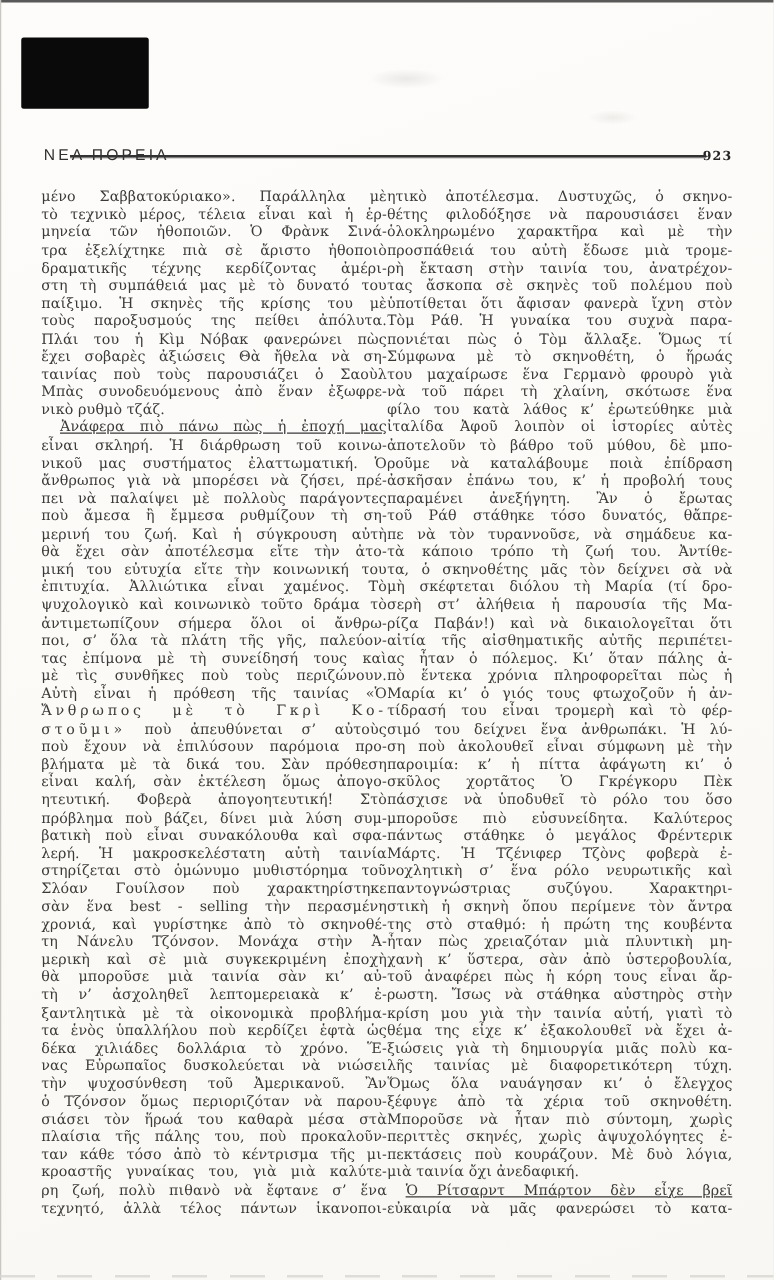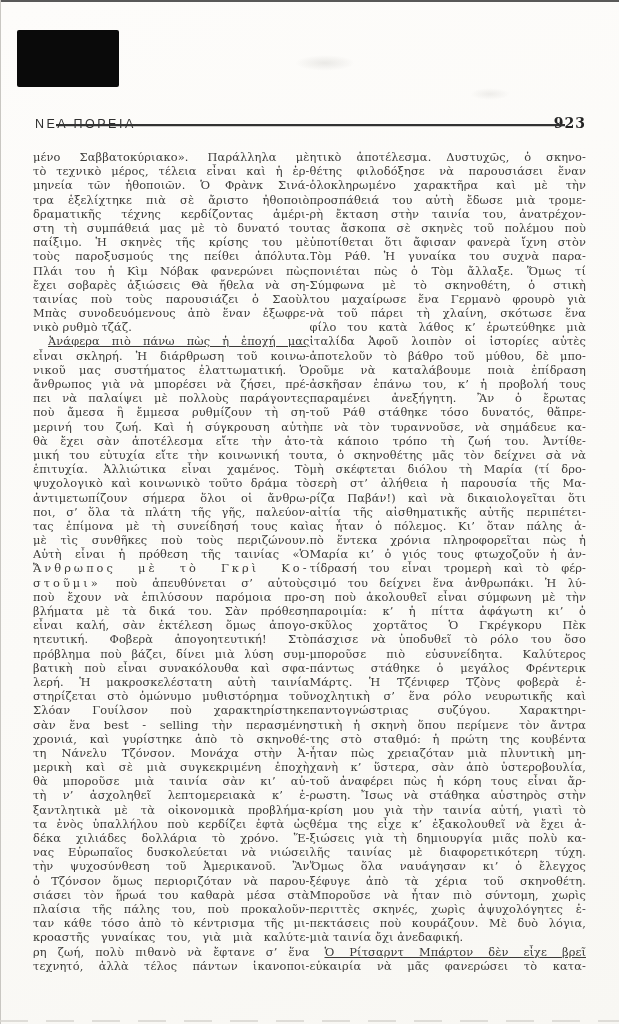--- a/index.html
+++ b/index.html
@@ -17,21 +17,21 @@
   .edge-left{position:absolute;left:0;top:0;width:1px;height:100%;background:#c9c7c2;}
   .edge-bottom{position:absolute;left:0;bottom:2px;width:100%;height:2px;
     background:repeating-linear-gradient(90deg,#d8d6d1 0 28px,transparent 28px 46px);opacity:.8;}
   
   .ink-blot{position:absolute;left:17px;top:30px;width:102px;height:57px;background:#0a0a0a;border-radius:2px;}
   
   .hdr{position:absolute;left:35px;right:33px;top:101px;height:18px;
        display:flex;justify-content:space-between;align-items:baseline;}
   .journal{font-family:Liberation Sans, sans-serif;font-size:12.5px;
            letter-spacing:2.5px;color:#2f2f2f;margin-top:16px;}
-  .pageno{font-family:"DejaVu Serif",serif;font-size:14px;font-weight:bold;color:#242424;letter-spacing:1px;}
+  .pageno{font-family:"DejaVu Serif",serif;font-size:10px;font-weight:bold;color:#242424;letter-spacing:1px;}
   .rule{position:absolute;left:56px;right:54px;top:124px;height:2px;background:#323232;
         box-shadow:0 1px 0 rgba(60,60,60,.25);}
   
   .columns{position:absolute;left:33px;top:150px;width:553px;display:flex;}
   .col{flex:1 1 0;min-width:0;}
   .tline{
     height:14.2px;line-height:14.2px;font-size:11.4px;
     text-align:justify;text-align-last:justify;
     white-space:normal;overflow:hidden;
     color:#3b3a38;letter-spacing:.1px;
@@ -126,21 +126,21 @@
     <div class="col">
         <div class="tline">ητικὸ ἀποτέλεσμα. Δυστυχῶς, ὁ σκηνο-</div>
         <div class="tline">θέτης φιλοδόξησε νὰ παρουσιάσει ἕναν</div>
         <div class="tline">ὁλοκληρωμένο χαρακτῆρα καὶ μὲ τὴν</div>
         <div class="tline">προσπάθειά του αὐτὴ ἔδωσε μιὰ τρομε-</div>
         <div class="tline">ρὴ ἔκταση στὴν ταινία του, ἀνατρέχον-</div>
         <div class="tline">τας ἄσκοπα σὲ σκηνὲς τοῦ πολέμου ποὺ</div>
         <div class="tline">ὑποτίθεται ὅτι ἄφισαν φανερὰ ἴχνη στὸν</div>
         <div class="tline">Τὸμ Ράθ. Ἡ γυναίκα του συχνὰ παρα-</div>
         <div class="tline">πονιέται πὼς ὁ Τὸμ ἄλλαξε. Ὅμως τί</div>
-        <div class="tline">Σύμφωνα μὲ τὸ σκηνοθέτη, ὁ στικὴ</div>
+        <div class="tline">Σύμφωνα μὲ τὸ σκηνοθέτη, ὁ ἥρωάς</div>
         <div class="tline">του μαχαίρωσε ἕνα Γερμανὸ φρουρὸ γιὰ</div>
         <div class="tline">νὰ τοῦ πάρει τὴ χλαίνη, σκότωσε ἕνα</div>
         <div class="tline">φίλο του κατὰ λάθος κ’ ἐρωτεύθηκε μιὰ</div>
         <div class="tline">ἰταλίδα Ἀφοῦ λοιπὸν οἱ ἱστορίες αὐτὲς</div>
         <div class="tline">ἀποτελοῦν τὸ βάθρο τοῦ μύθου, δὲ μπο-</div>
         <div class="tline">ροῦμε νὰ καταλάβουμε ποιὰ ἐπίδραση</div>
         <div class="tline">ἀσκῆσαν ἐπάνω του, κ’ ἡ προβολή τους</div>
         <div class="tline">παραμένει ἀνεξήγητη.  Ἂν ὁ ἔρωτας</div>
         <div class="tline">τοῦ Ράθ στάθηκε τόσο δυνατός, θἄπρε-</div>
         <div class="tline">πε νὰ τὸν τυραννοῦσε, νὰ σημάδευε κα-</div>

